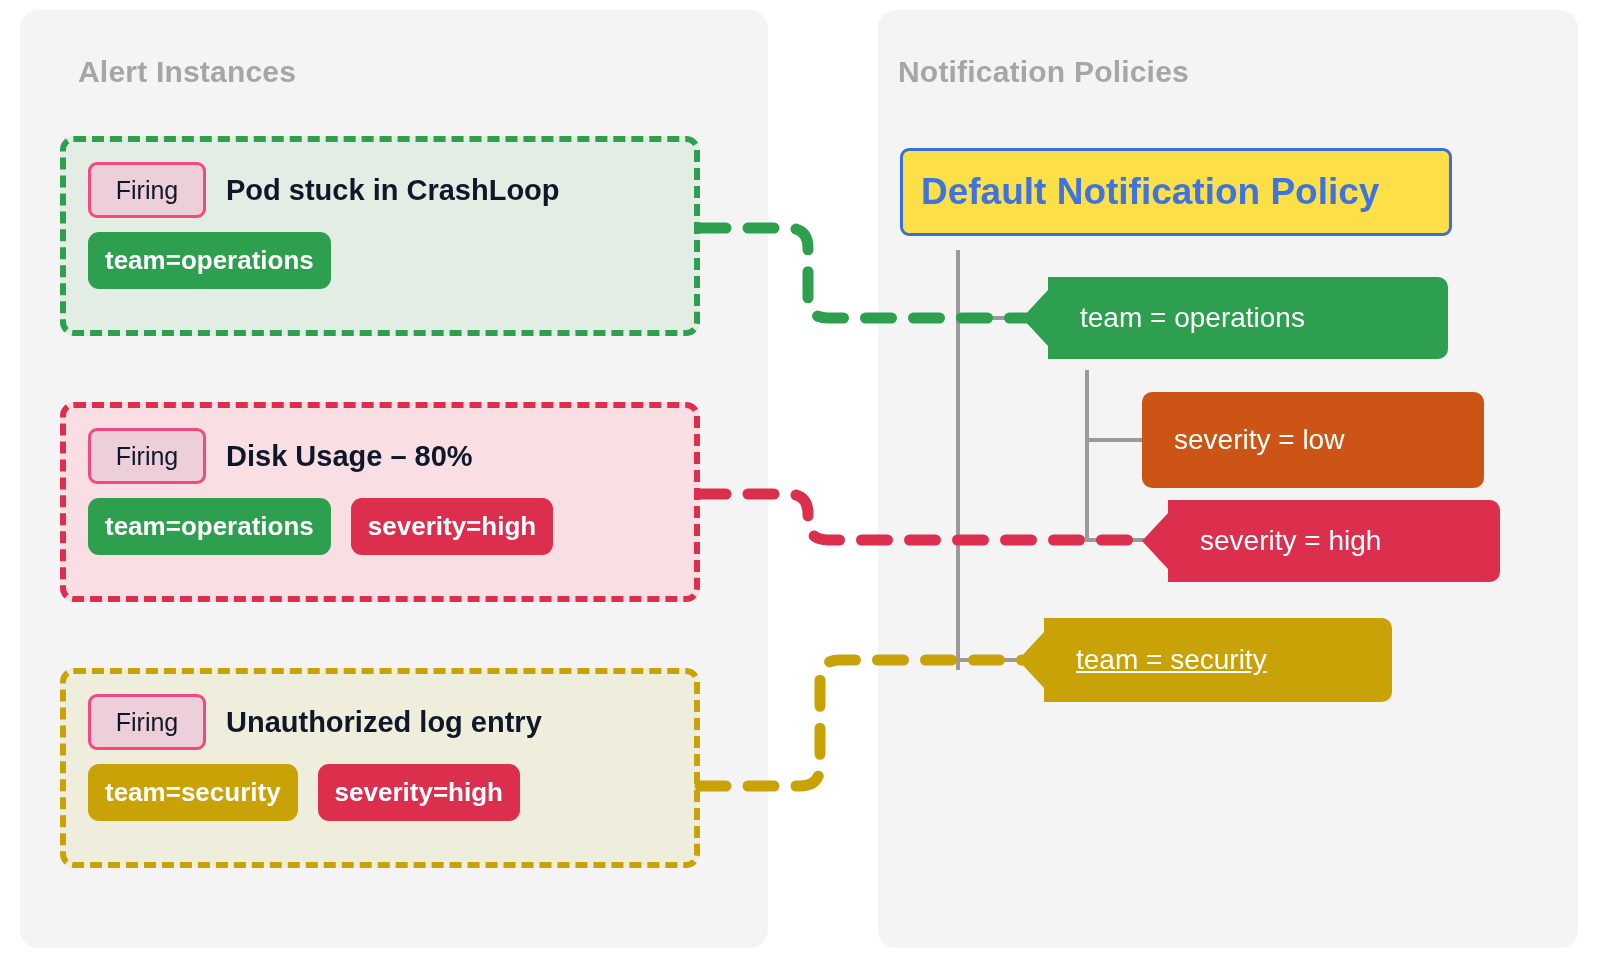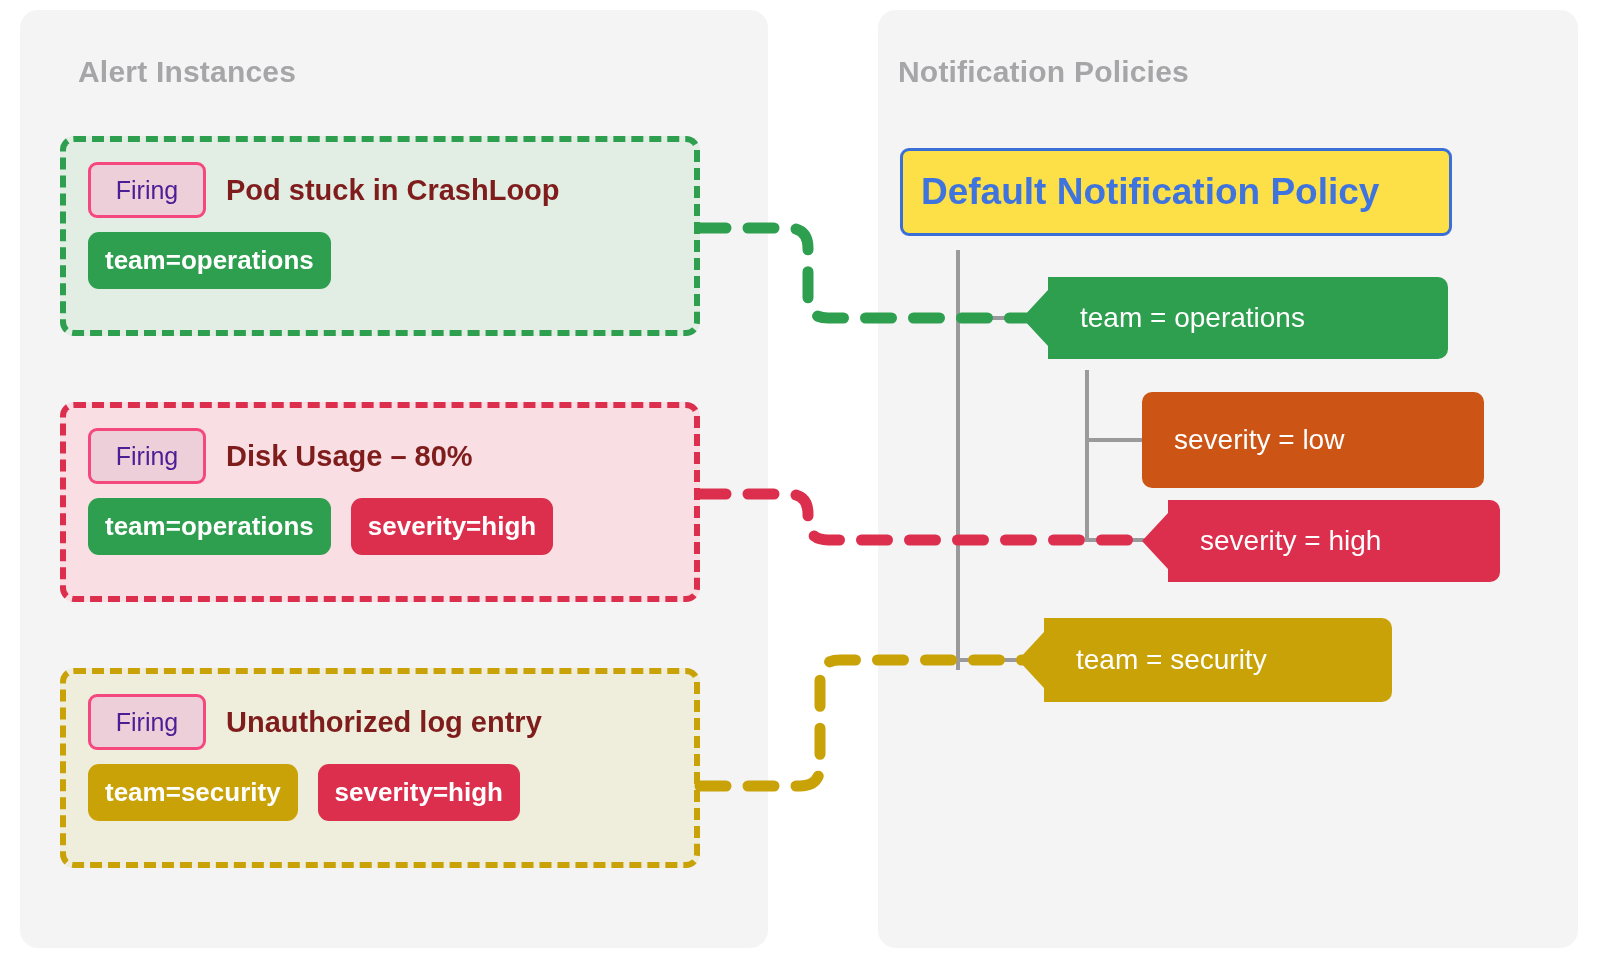--- a/index.html
+++ b/index.html
@@ -45,28 +45,28 @@
   .card-row2{display:flex;align-items:center;gap:20px;margin-top:14px;}
 
   .firing-badge{
     display:inline-flex;align-items:center;justify-content:center;
     box-sizing:border-box;
     min-width:118px;height:56px;
     padding:0 14px;
     background:#eccfd9;
     border:3px solid #f5487f;
     border-radius:9px;
-    color:#4c1d95;
+    color:#0f172a;
     font-size:25px;
     font-weight:500;
   }
   .alert-title{
     font-size:29px;
     font-weight:700;
-    color:#7f1d1d;
+    color:#0f172a;
     white-space:nowrap;
   }
   .tag{
     display:inline-flex;align-items:center;
     box-sizing:border-box;
     height:57px;
     padding:6px 17px;
     border-radius:11px;
     color:#ffffff;
     font-size:26px;
@@ -125,21 +125,21 @@
       26px calc(50% + 28px)
     );
   }
   #chip-team-ops{left:1022px;top:277px;width:426px;height:82px;
     background:#2e9e4f;padding-left:58px;}
   #chip-sev-low{left:1142px;top:392px;width:342px;height:96px;
     background:#cc5414;padding-left:32px;}
   #chip-sev-high{left:1142px;top:500px;width:358px;height:82px;
     background:#dc2f4e;padding-left:58px;}
   #chip-team-sec{left:1018px;top:618px;width:374px;height:84px;
-    background:#c9a207;padding-left:58px;}
+    background:#c9a207;padding-left:58px;text-decoration:underline;}
 
   
   .conn{position:absolute;pointer-events:none;}
   .conn svg{display:block;overflow:visible;}
 </style>
 </head>
 <body>
 
 <div class="stage">
 

